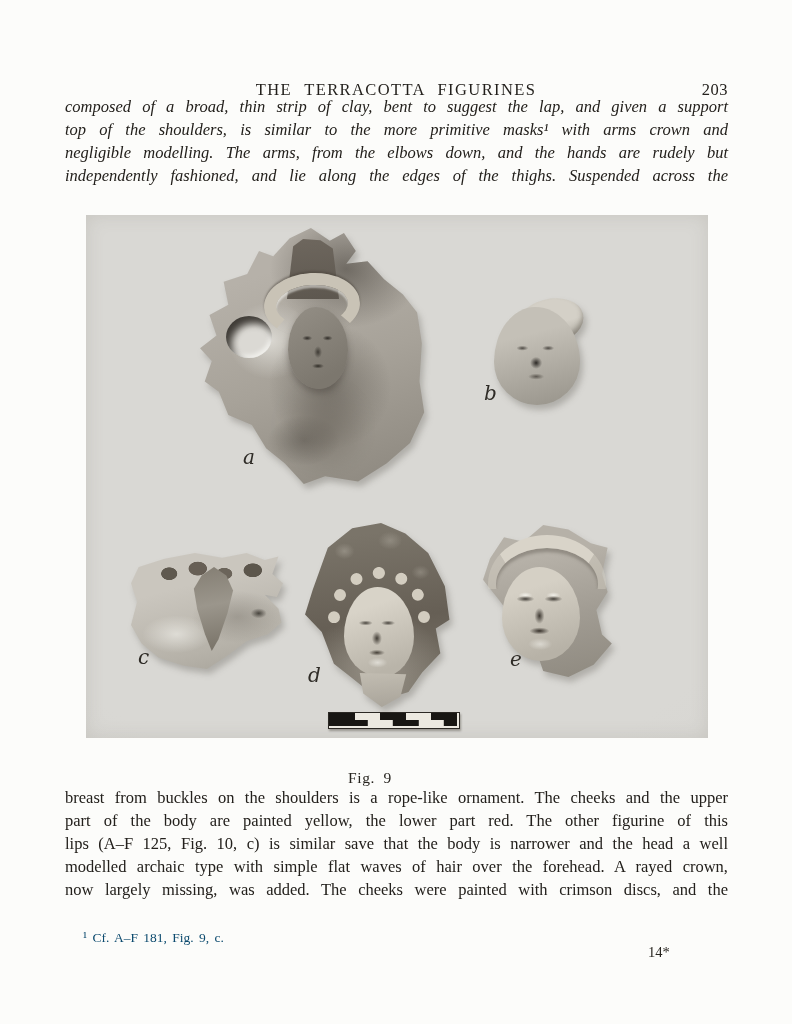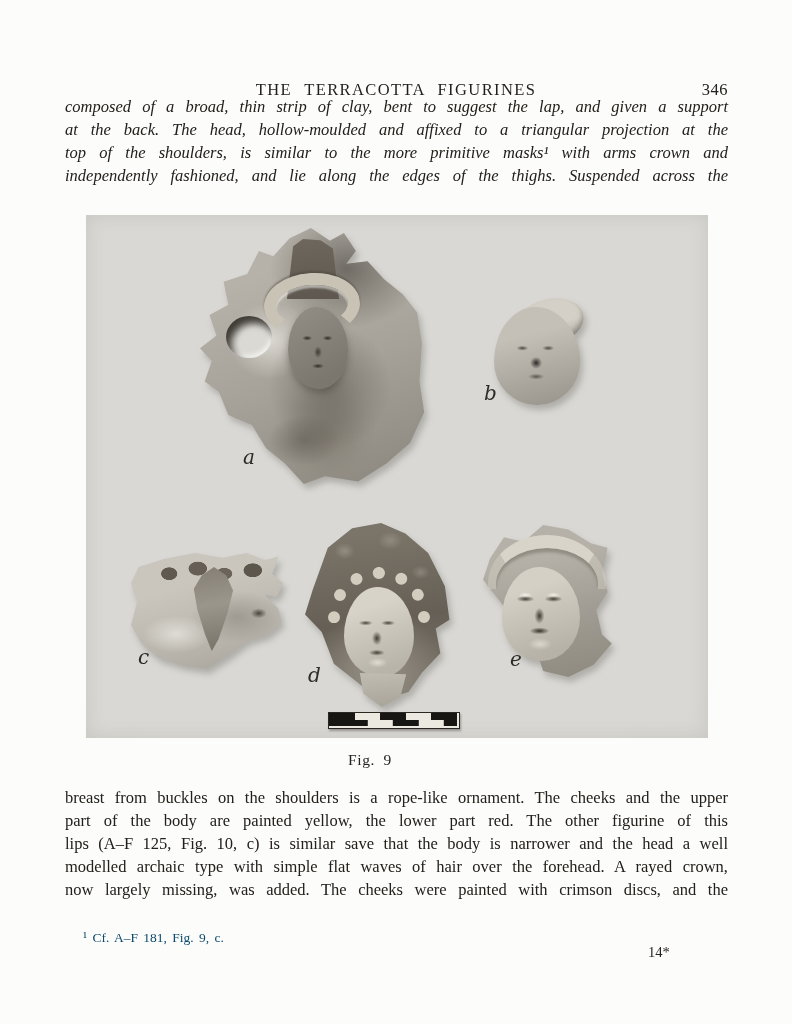--- a/index.html
+++ b/index.html
@@ -199,39 +199,39 @@
   .scalebar .row1{top:0;background:repeating-linear-gradient(90deg,#181613 0 25.6px,#ece9e1 25.6px 51.2px);}
   .scalebar .row2{top:6.5px;background:repeating-linear-gradient(90deg,#181613 0 25.6px,#ece9e1 25.6px 51.2px);background-position:12.8px 0;}
 
   
   .photo-label{
     position:absolute;font-family:"DejaVu Serif", serif;font-style:italic;
     font-size:20px;color:#2e2b26;line-height:20px;
   }
 
   
-  .fig-caption{position:absolute;top:751px;left:0;width:740px;text-align:center;
+  .fig-caption{position:absolute;top:769px;left:0;width:740px;text-align:center;
     font-size:15.5px;letter-spacing:.6px;word-spacing:4px;color:#27241f;}
   .footnote{position:absolute;left:83px;top:930px;font-size:13.5px;color:#0c4a6e;word-spacing:2px;}
   .signature{position:absolute;left:648px;top:944px;font-size:14.5px;color:#27241f;}
 </style>
 </head>
 <body>
 
 <div class="page">
 
   <div class="running-head">
     <div class="head-title">THE TERRACOTTA FIGURINES</div>
-    <div class="head-pageno">346</div>
+    <div class="head-pageno">203</div>
   </div>
 
   <div class="para" id="para-top">
     <div class="line">composed of a broad, thin strip of clay, bent to suggest the lap, and given a support</div>
-    <div class="line">at the back. The head, hollow-moulded and affixed to a triangular projection at the</div>
     <div class="line">top of the shoulders, is similar to the more primitive masks¹ with arms crown and</div>
+    <div class="line">negligible modelling. The arms, from the elbows down, and the hands are rudely but</div>
     <div class="line">independently fashioned, and lie along the edges of the thighs. Suspended across the</div>
   </div>
 
   <div class="photo" title="Black-and-white photograph of five terracotta figurine fragments with a checkered scale bar">
 
     <div class="frag-group">
       <div class="a-slab"></div>
       <div class="a-neck"></div>
       <div class="a-dark-lower"></div>
       <div class="a-crown"></div>

